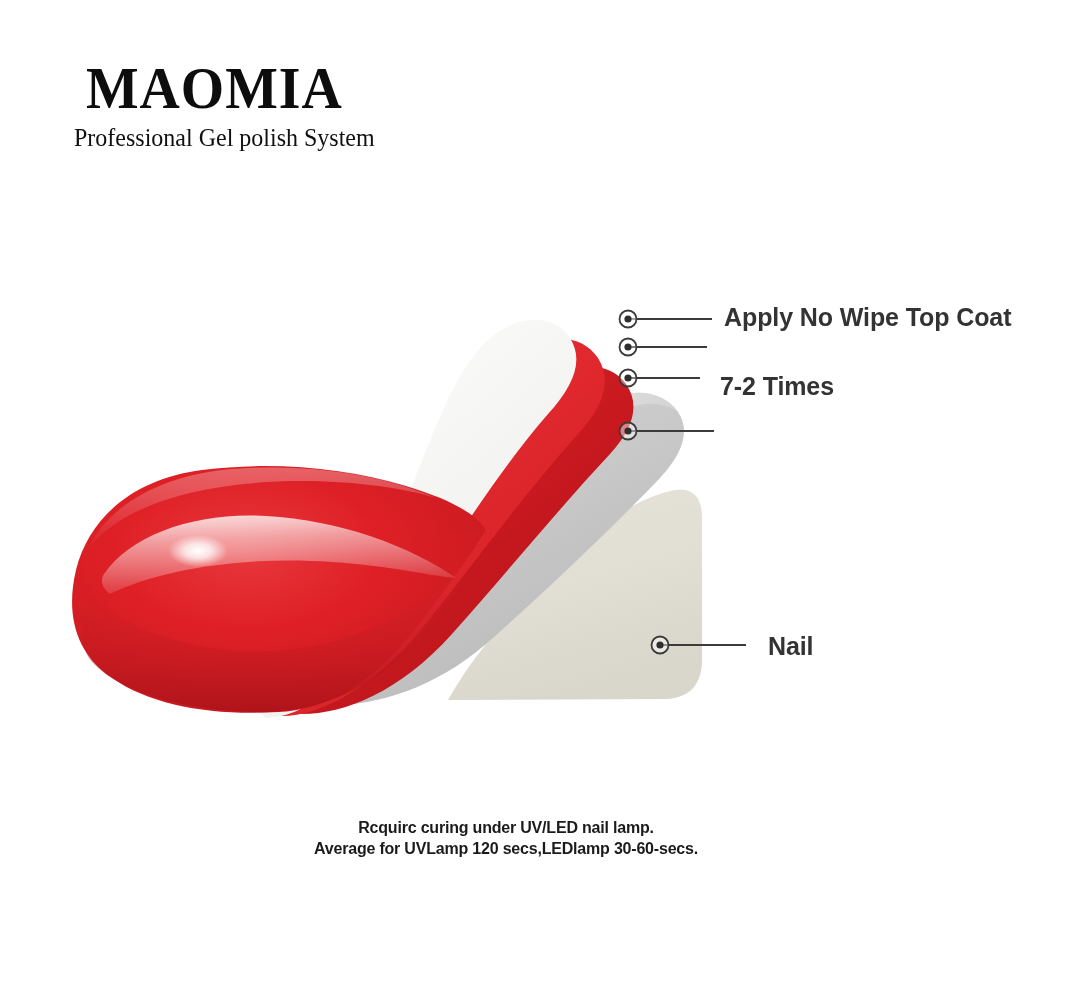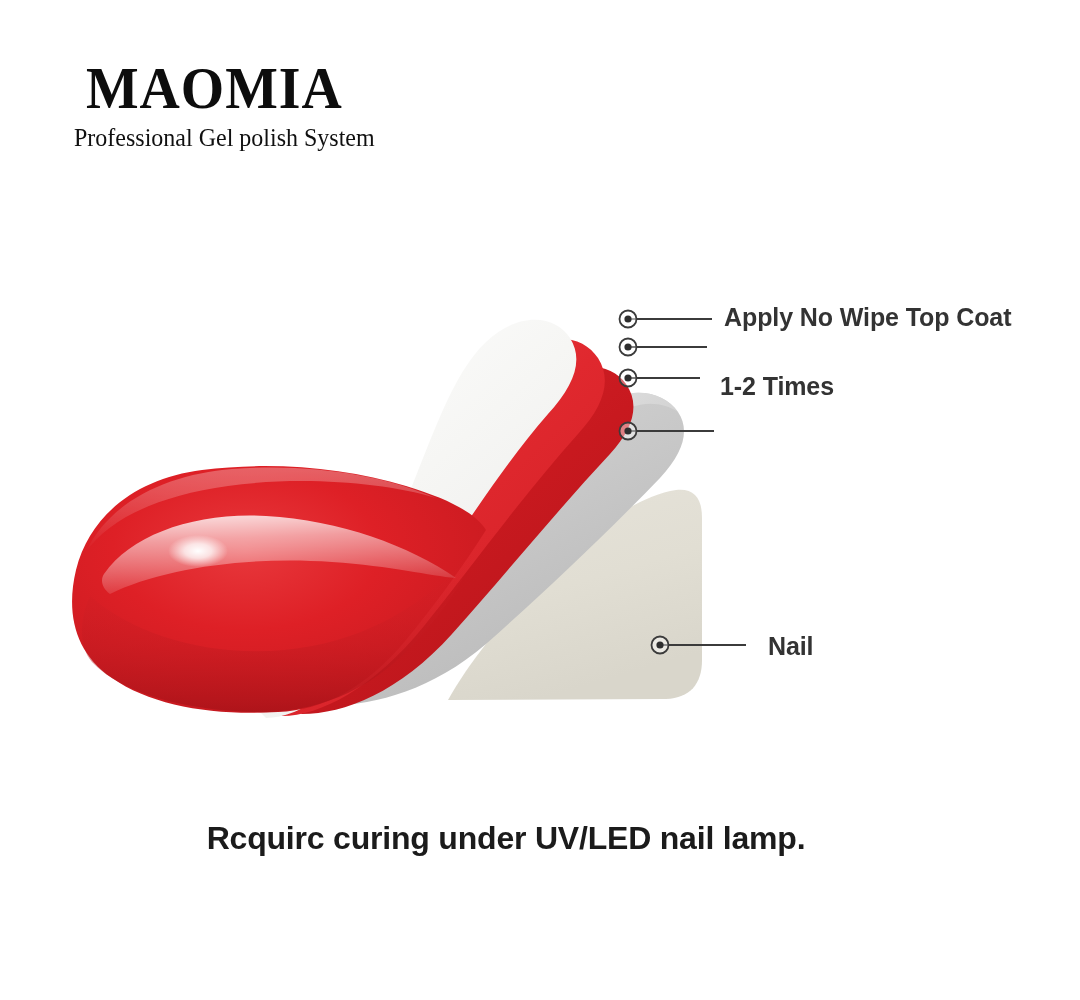--- a/index.html
+++ b/index.html
@@ -83,21 +83,21 @@
   }
 
   
   #footer-note {
     position: absolute;
     left: 0;
     top: 818px;
     width: 1012px;
     text-align: center;
     font-family: "Liberation Sans", sans-serif;
-    font-size: 32px;
+    font-size: 16px;
     font-weight: 700;
     line-height: 1.30;
     color: #1b1b1b;
     letter-spacing: -0.2px;
   }
   #footer-note div { white-space: nowrap; }
 </style>
 </head>
 <body>
 
@@ -299,23 +299,24 @@
       <g>
         <line x1="662" y1="645" x2="746" y2="645" stroke="#3b3b3b" stroke-width="2"></line>
         <circle cx="660" cy="645" r="8.5" fill="#ffffff" fill-opacity="0.45" stroke="#3b3b3b" stroke-width="1.8"></circle>
         <circle cx="660" cy="645" r="3.6" fill="#2e2e2e"></circle>
       </g>
     </svg>
 
     <div class="callout-label" style="left:724px; top:303px;">Apply No Wipe Top Coat</div>
 
 
-    <div class="callout-label secondary" style="left:720px; top:372px;">1-2 Times</div>
+    <div class="callout-label secondary" style="left:720px; top:372px;">7-2 Times</div>
 
 
     <div class="callout-label" style="left:768px; top:632px;">Nail</div>
   </div>
 
   <div id="footer-note">
     <div>Rcquirc curing under UV/LED nail lamp.</div>
+    <div>Average for UVLamp 120 secs,LEDlamp 30-60-secs.</div>
   </div>
 
 </div>
 
 </body></html>

